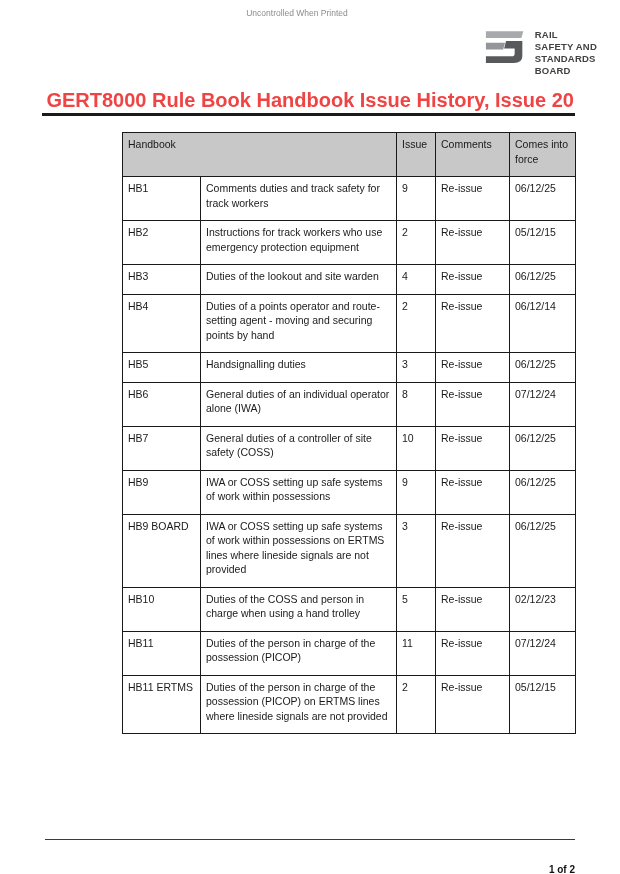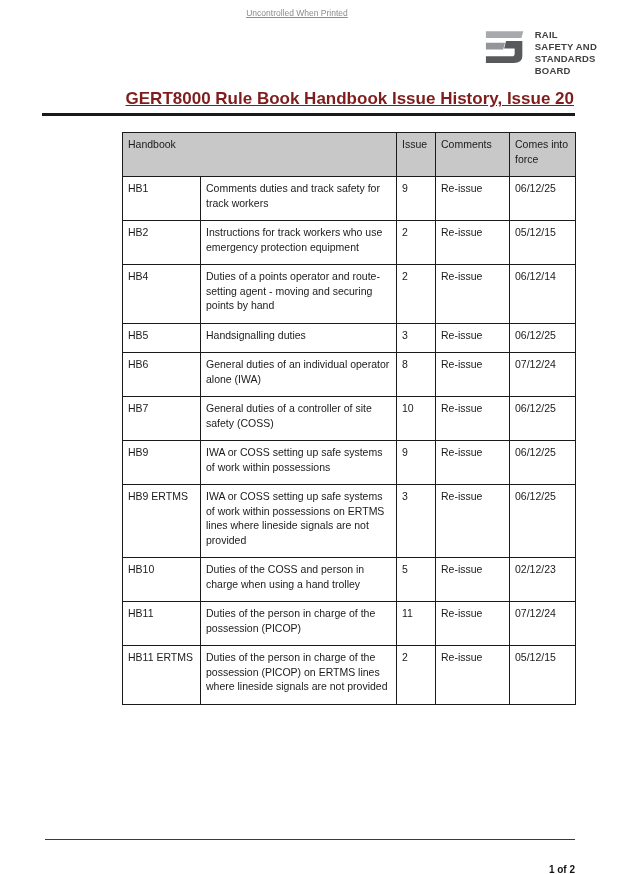--- a/index.html
+++ b/index.html
@@ -15,21 +15,20 @@
   }
 
   .watermark {
     position: absolute;
     top: 8px;
     left: 0;
     right: 26px;
     text-align: center;
     font-size: 8.5px;
     color: #8c8c8c;
-    text-decoration: underline;
   }
 
   .logo {
     position: absolute;
     top: 28px;
     right: 23px;
     display: flex;
     align-items: flex-start;
     gap: 5px;
   }
@@ -45,25 +44,24 @@
     letter-spacing: 0.2px;
     padding-top: 1px;
   }
 
   .title {
     position: absolute;
     top: 89px;
     left: 42px;
     right: 46px;
     text-align: right;
-    font-size: 17px;
+    font-size: 20px;
     font-weight: bold;
-    color: #7f1d1d;
+    color: #ef4444;
     white-space: nowrap;
-    text-decoration: underline;
   }
   .title-rule {
     position: absolute;
     top: 113px;
     left: 42px;
     right: 45px;
     height: 3px;
     background: #1a1a1a;
   }
 
@@ -159,20 +157,27 @@
   </tr>
 
   <tr>
     <td>HB2</td>
     <td>Instructions for track workers who use emergency protection equipment</td>
     <td>2</td>
     <td>Re-issue</td>
     <td>05/12/15</td>
   </tr>
 
+  <tr>
+    <td>HB3</td>
+    <td>Duties of the lookout and site warden</td>
+    <td>4</td>
+    <td>Re-issue</td>
+    <td>06/12/25</td>
+  </tr>
 
   <tr>
     <td>HB4</td>
     <td>Duties of a points operator and route-setting agent - moving and securing points by hand</td>
     <td>2</td>
     <td>Re-issue</td>
     <td>06/12/14</td>
   </tr>
 
   <tr>
@@ -202,21 +207,21 @@
 
   <tr>
     <td>HB9</td>
     <td>IWA or COSS setting up safe systems of work within possessions</td>
     <td>9</td>
     <td>Re-issue</td>
     <td>06/12/25</td>
   </tr>
 
   <tr>
-    <td>HB9 ERTMS</td>
+    <td>HB9 BOARD</td>
     <td>IWA or COSS setting up safe systems of work within possessions on ERTMS lines where lineside signals are not provided</td>
     <td>3</td>
     <td>Re-issue</td>
     <td>06/12/25</td>
   </tr>
 
   <tr>
     <td>HB10</td>
     <td>Duties of the COSS and person in charge when using a hand trolley</td>
     <td>5</td>

